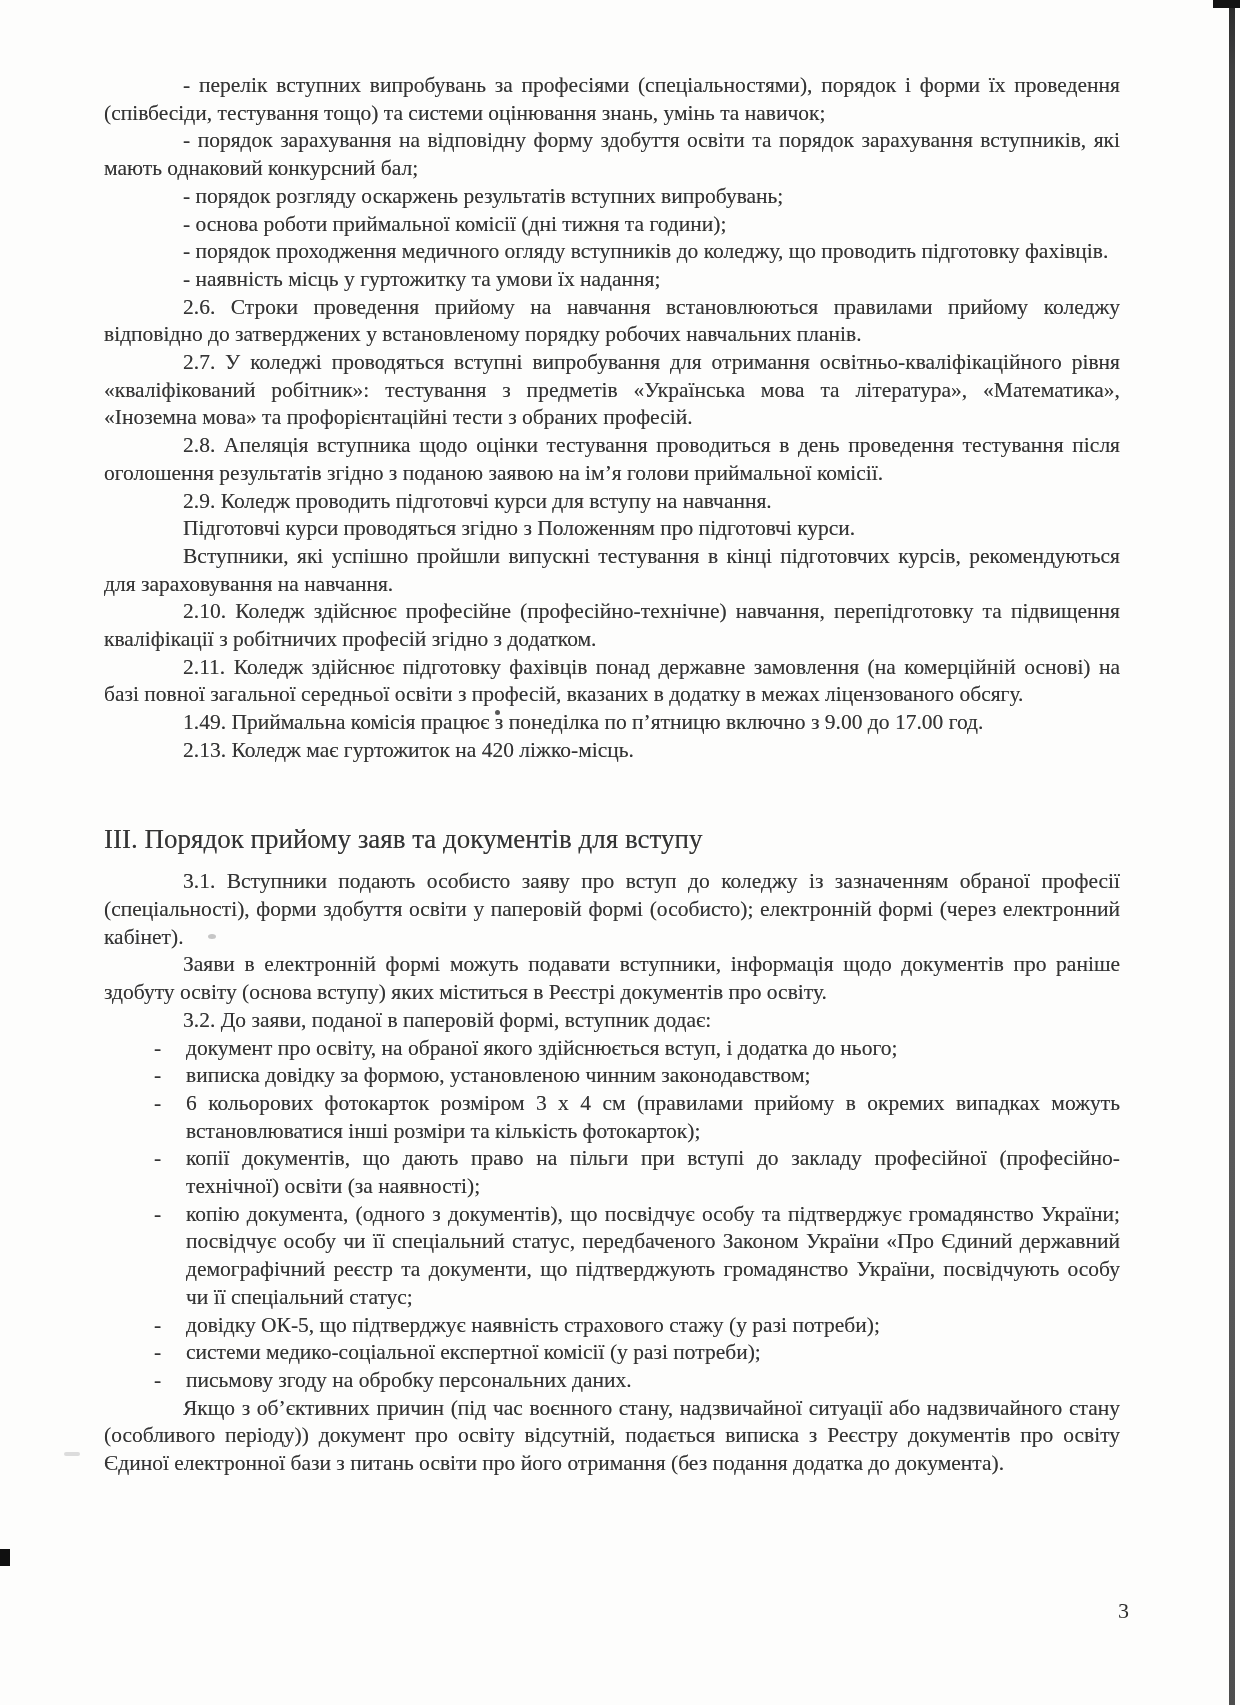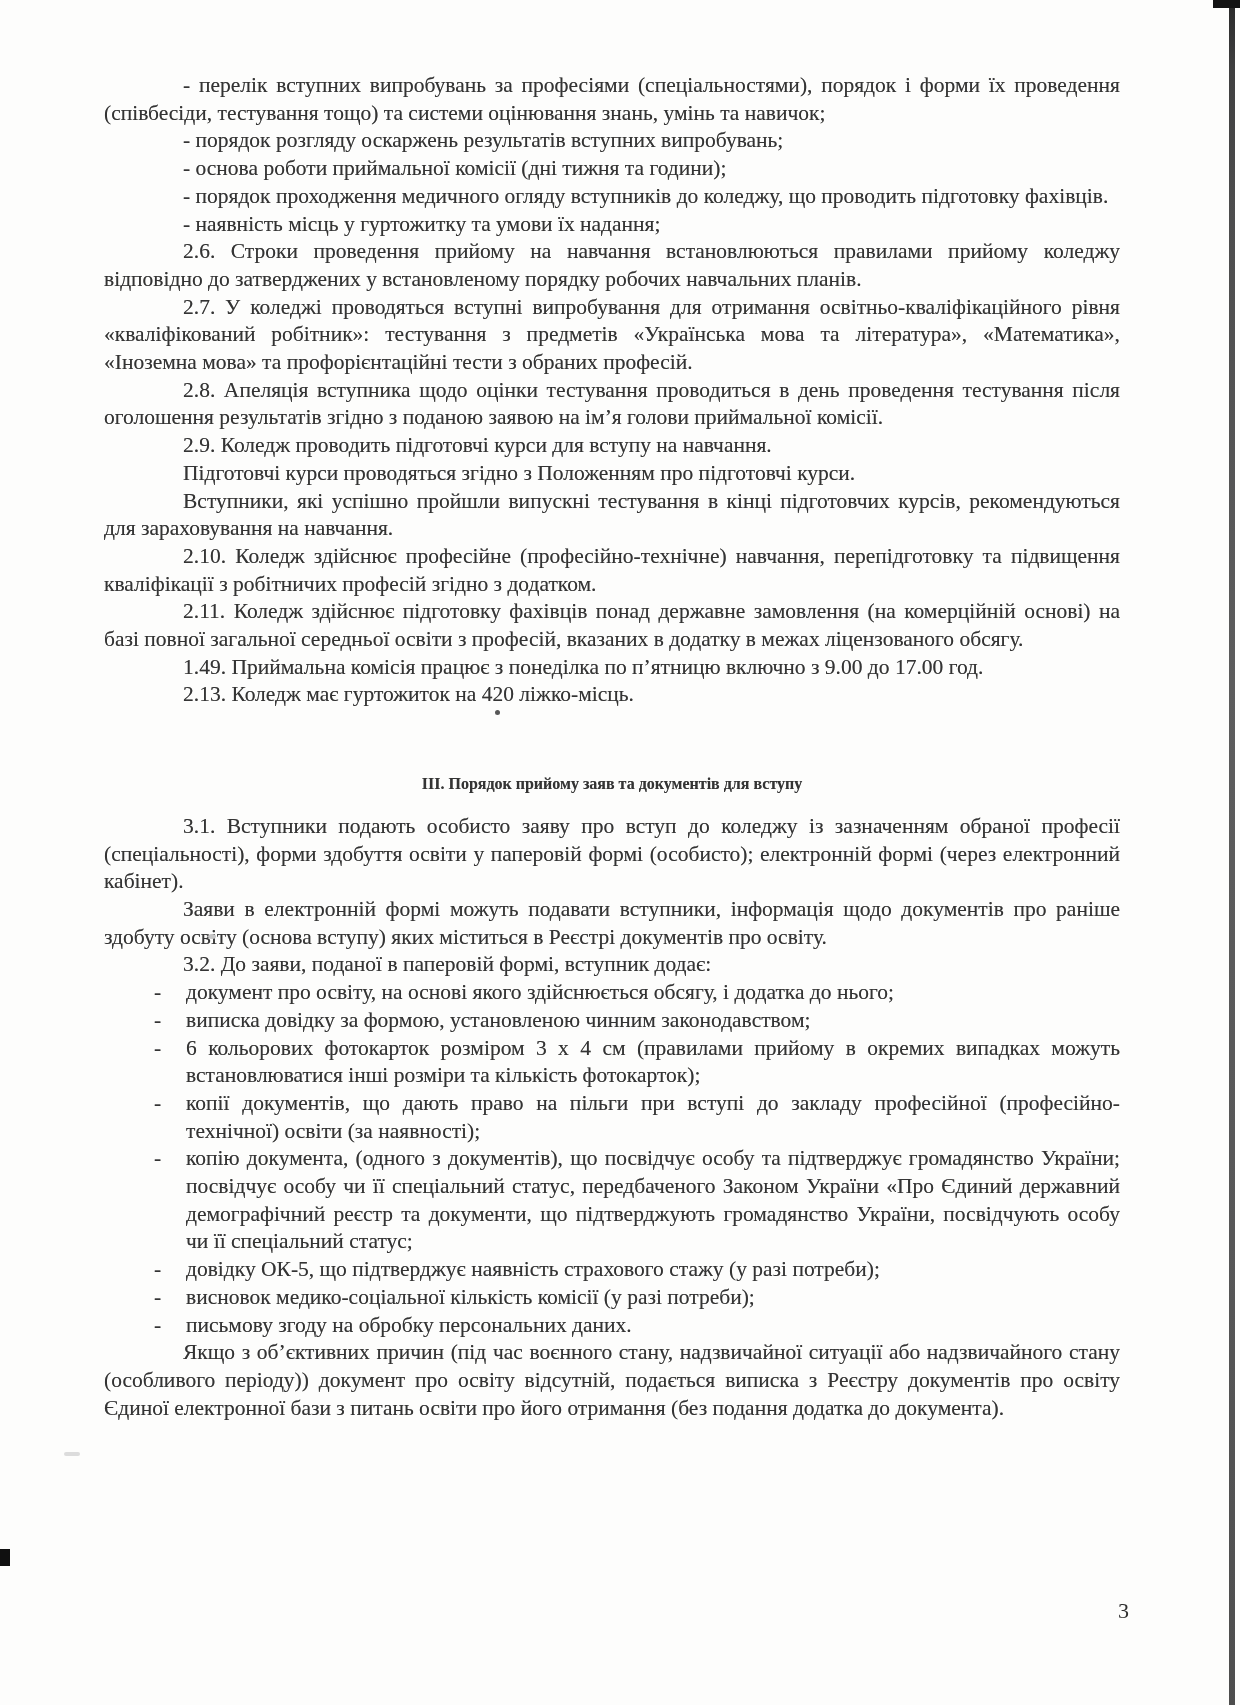--- a/index.html
+++ b/index.html
@@ -17,24 +17,24 @@
     box-sizing:border-box;
     padding:72px 120px 0 104px;
     font-size:21.5px;
     line-height:27.7px;
     text-align:justify;
     text-shadow:0 0 0.5px rgba(70,70,70,0.55);
   }
   .doc p { margin:0; }
   .para { text-indent:79px; }
   .heading {
-    text-align:center;
-    font-weight:bold;
+    text-align:left;
+    font-weight:normal;
     text-indent:0;
-    font-size:16px;
+    font-size:27px;
     margin-top:61px !important;
     margin-bottom:15px !important;
   }
   .list-item {
     position:relative;
     padding-left:82px;
     text-indent:0;
   }
   .list-item .marker {
     position:absolute; left:50px; top:0;
@@ -78,45 +78,46 @@
     background:#dcdcdc;
   }
 </style>
 </head>
 <body>
 
 <div class="page">
 
   <div class="doc" id="doc-body">
       <p class="para">- перелік вступних випробувань за професіями (спеціальностями), порядок і форми їх проведення (співбесіди, тестування тощо) та системи оцінювання знань, умінь та навичок;</p>
+      <p class="para">- порядок зарахування на відповідну форму здобуття освіти та порядок зарахування вступників, які мають однаковий конкурсний бал;</p>
       <p class="para">- порядок розгляду оскаржень результатів вступних випробувань;</p>
       <p class="para">- основа роботи приймальної комісії (дні тижня та години);</p>
       <p class="para">- порядок проходження медичного огляду вступників до коледжу, що проводить підготовку фахівців.</p>
       <p class="para">- наявність місць у гуртожитку та умови їх надання;</p>
       <p class="para">2.6. Строки проведення прийому на навчання встановлюються правилами прийому коледжу відповідно до затверджених у встановленому порядку робочих навчальних планів.</p>
       <p class="para">2.7. У коледжі проводяться вступні випробування для отримання освітньо-кваліфікаційного рівня «кваліфікований робітник»: тестування з предметів «Українська мова та література», «Математика», «Іноземна мова» та профорієнтаційні тести з обраних професій.</p>
       <p class="para">2.8. Апеляція вступника щодо оцінки тестування проводиться в день проведення тестування після оголошення результатів згідно з поданою заявою на ім’я голови приймальної комісії.</p>
       <p class="para">2.9. Коледж  проводить підготовчі курси для вступу на навчання.</p>
       <p class="para">Підготовчі курси проводяться згідно з Положенням про підготовчі курси.</p>
       <p class="para">Вступники, які успішно пройшли випускні тестування в кінці підготовчих курсів, рекомендуються для зараховування на навчання.</p>
       <p class="para">2.10. Коледж здійснює професійне (професійно-технічне) навчання, перепідготовку та підвищення кваліфікації  з робітничих професій згідно з додатком.</p>
       <p class="para">2.11. Коледж здійснює підготовку фахівців понад державне замовлення (на комерційній основі) на базі повної загальної середньої освіти з професій, вказаних в додатку в межах ліцензованого обсягу.</p>
       <p class="para">1.49. Приймальна комісія працює з понеділка по п’ятницю включно з 9.00 до 17.00 год.</p>
       <p class="para">2.13. Коледж має гуртожиток на 420 ліжко-місць.</p>
       <p class="heading">ІІІ. Порядок прийому заяв та документів для вступу</p>
       <p class="para">3.1. Вступники подають особисто заяву про вступ до коледжу із зазначенням обраної професії (спеціальності), форми здобуття освіти у паперовій формі (особисто); електронній формі (через електронний кабінет).</p>
       <p class="para">Заяви в електронній формі можуть подавати вступники, інформація щодо документів про раніше здобуту освіту (основа вступу) яких міститься в Реєстрі документів про освіту.</p>
       <p class="para">3.2. До заяви, поданої в паперовій формі, вступник додає:</p>
-      <p class="list-item"><span class="marker">-</span><span>документ про освіту, на основі якого здійснюється обсягу, і додатка до нього;</span></p>
+      <p class="list-item"><span class="marker">-</span><span>документ про освіту, на обраної якого здійснюється вступ, і додатка до нього;</span></p>
       <p class="list-item"><span class="marker">-</span><span>виписка довідку за формою, установленою чинним законодавством;</span></p>
       <p class="list-item"><span class="marker">-</span><span>6 кольорових фотокарток розміром 3 х 4 см (правилами прийому в окремих випадках можуть встановлюватися інші розміри та кількість фотокарток);</span></p>
       <p class="list-item"><span class="marker">-</span><span>копії документів, що дають право на пільги при вступі до закладу професійної (професійно-технічної) освіти (за наявності);</span></p>
       <p class="list-item"><span class="marker">-</span><span>копію документа, (одного з документів), що посвідчує особу та підтверджує громадянство України; посвідчує особу чи її спеціальний статус, передбаченого Законом України «Про Єдиний державний демографічний реєстр та документи, що підтверджують громадянство України, посвідчують особу чи її спеціальний статус;</span></p>
       <p class="list-item"><span class="marker">-</span><span>довідку ОК-5, що підтверджує наявність страхового стажу (у разі потреби);</span></p>
-      <p class="list-item"><span class="marker">-</span><span>висновок медико-соціальної кількість комісії (у разі потреби);</span></p>
+      <p class="list-item"><span class="marker">-</span><span>системи медико-соціальної експертної комісії (у разі потреби);</span></p>
       <p class="list-item"><span class="marker">-</span><span>письмову згоду на обробку персональних даних.</span></p>
       <p class="para">Якщо з об’єктивних причин (під час воєнного стану, надзвичайної ситуації або надзвичайного стану (особливого періоду)) документ про освіту відсутній, подається виписка з Реєстру документів про освіту Єдиної електронної бази з питань освіти про його отримання (без подання додатка до документа).</p>
     </div>
 
   <div class="page-number">3</div>
 
   <div class="edge-right"></div>
   <div class="corner-top-right"></div>
   <div class="mark-left"></div>
   <div class="speckle-a"></div>

